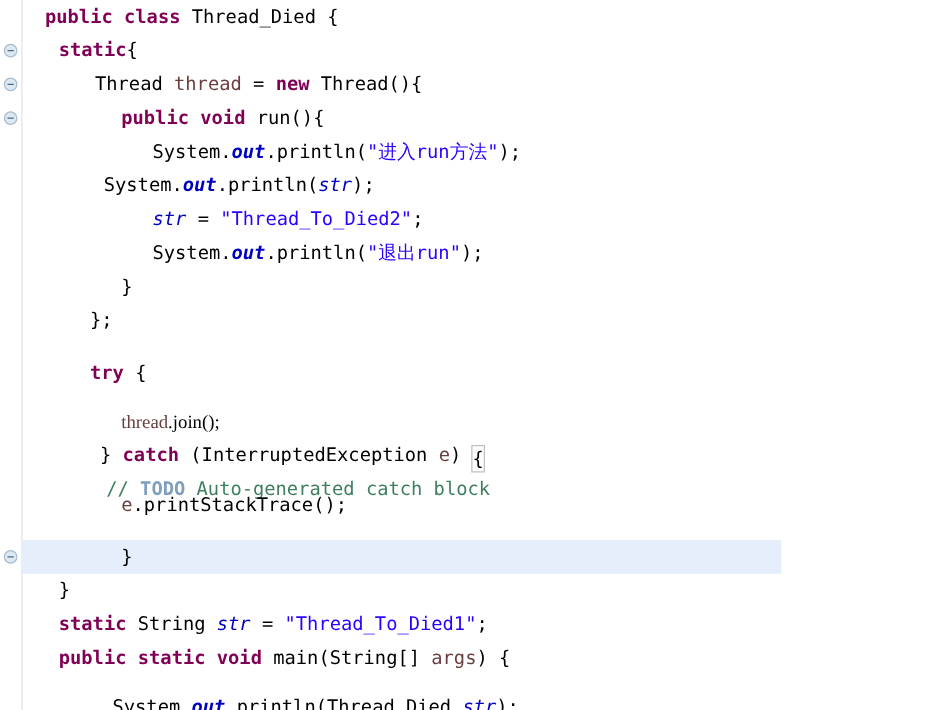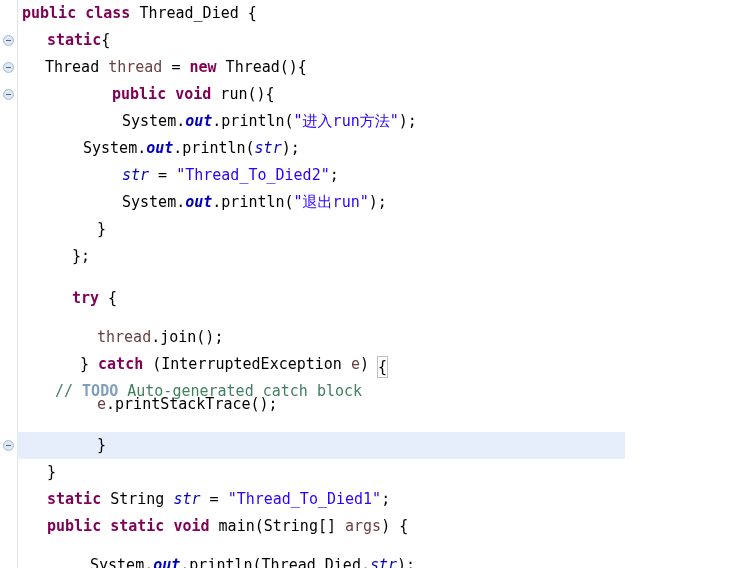--- a/index.html
+++ b/index.html
@@ -106,34 +106,34 @@
       <div class="fold-marker" style="top: 35px;"></div>
       <div class="fold-marker" style="top: 62px;"></div>
       <div class="fold-marker" style="top: 89px;"></div>
       <div class="fold-marker" style="top: 440px;"></div>
     </div>
   <div id="gutter-rule"></div>
 
   <div id="current-line" style="top: 432px; left: 17px; height: 27px;"></div>
 
   <div id="code">
-      <div class="line" style="top: 0px;"><span class="txt" style="padding-left: 5px;"><span class="kw">public</span><span class="plain"> </span><span class="kw">class</span><span class="plain"> Thread_Died {</span></span></div>
+      <div class="line" style="top: 0px;"><span class="txt" style="padding-left: 19px;"><span class="kw">public</span><span class="plain"> </span><span class="kw">class</span><span class="plain"> Thread_Died {</span></span></div>
       <div class="line" style="top: 27px;"><span class="txt" style="padding-left: 30px;"><span class="kw">static</span><span class="plain">{</span></span></div>
-      <div class="line" style="top: 54px;"><span class="txt" style="padding-left: 28px; text-align: right;"><span class="plain">Thread </span><span class="local">thread</span><span class="plain"> = </span><span class="kw">new</span><span class="plain"> Thread(){</span></span></div>
-      <div class="line" style="top: 81px; padding-left: 15px;"><span class="txt" style="padding-left: 80px;"><span class="kw">public</span><span class="plain"> </span><span class="kw">void</span><span class="plain"> run(){</span></span></div>
+      <div class="line" style="top: 54px;"><span class="txt" style="padding-left: 59px; text-align: right;"><span class="plain">Thread </span><span class="local">thread</span><span class="plain"> = </span><span class="kw">new</span><span class="plain"> Thread(){</span></span></div>
+      <div class="line" style="top: 81px;"><span class="txt" style="padding-left: 80px;"><span class="kw">public</span><span class="plain"> </span><span class="kw">void</span><span class="plain"> run(){</span></span></div>
       <div class="line" style="top: 108px;"><span class="txt" style="padding-left: 105px;"><span class="plain">System.</span><span class="field">out</span><span class="plain">.println(</span><span class="str">"进入run方法"</span><span class="plain">);</span></span></div>
       <div class="line" style="top: 135px;"><span class="txt" style="padding-left: 66px;"><span class="plain">System.</span><span class="field">out</span><span class="plain">.println(</span><span class="sfield">str</span><span class="plain">);</span></span></div>
       <div class="line" style="top: 162px;"><span class="txt" style="padding-left: 105px;"><span class="sfield">str</span><span class="plain"> = </span><span class="str">"Thread_To_Died2"</span><span class="plain">;</span></span></div>
       <div class="line" style="top: 189px;"><span class="txt" style="padding-left: 105px;"><span class="plain">System.</span><span class="field">out</span><span class="plain">.println(</span><span class="str">"退出run"</span><span class="plain">);</span></span></div>
       <div class="line" style="top: 216px;"><span class="txt" style="padding-left: 80px;"><span class="plain">}</span></span></div>
       <div class="line" style="top: 243px;"><span class="txt" style="padding-left: 55px;"><span class="plain">};</span></span></div>
       <div class="line" style="top: 285px;"><span class="txt" style="padding-left: 55px;"><span class="kw">try</span><span class="plain"> {</span></span></div>
-      <div class="line" style="top: 324px;"><span class="txt" style="padding-left: 80px;"><span class="local">thread</span><span class="plain">.join();</span></span></div>
+      <div class="line" style="top: 324px;"><span class="txt" style="padding-left: 80px; font-family: Liberation Serif, serif;"><span class="local">thread</span><span class="plain">.join();</span></span></div>
       <div class="line" style="top: 351px;"><span class="txt" style="padding-left: 63px;"><span class="plain">} </span><span class="kw">catch</span><span class="plain"> (InterruptedException </span><span class="param">e</span><span class="plain">) </span><span class="plain bracket-match">{</span></span></div>
-      <div class="line" style="top: 378px;"><span class="txt" style="padding-left: 38px;"><span class="cmt">// </span><span class="todo">TODO</span><span class="cmt"> Auto-generated catch block</span></span></div>
+      <div class="line" style="top: 378px;"><span class="txt" style="padding-left: 68px;"><span class="cmt">// </span><span class="todo">TODO</span><span class="cmt"> Auto-generated catch block</span></span></div>
       <div class="line" style="top: 391px;"><span class="txt" style="padding-left: 80px;"><span class="param">e</span><span class="plain">.printStackTrace();</span></span></div>
       <div class="line" style="top: 432px;"><span class="txt" style="padding-left: 80px;"><span class="plain">}</span></span></div>
       <div class="line" style="top: 459px;"><span class="txt" style="padding-left: 30px;"><span class="plain">}</span></span></div>
       <div class="line" style="top: 486px;"><span class="txt" style="padding-left: 30px;"><span class="kw">static</span><span class="plain"> String </span><span class="sfield">str</span><span class="plain"> = </span><span class="str">"Thread_To_Died1"</span><span class="plain">;</span></span></div>
       <div class="line" style="top: 513px;"><span class="txt" style="padding-left: 30px;"><span class="kw">public</span><span class="plain"> </span><span class="kw">static</span><span class="plain"> </span><span class="kw">void</span><span class="plain"> main(String[] </span><span class="param">args</span><span class="plain">) {</span></span></div>
       <div class="line" style="top: 540px;"><span class="txt" style="padding-left: 73px; margin-top: 12px;"><span class="plain">System.</span><span class="field">out</span><span class="plain">.println(Thread_Died.</span><span class="sfield">str</span><span class="plain">);</span></span></div>
       <div class="line" style="top: 567px;"><span class="txt" style="padding-left: 30px;"></span></div>
     </div>
 
 </div>

